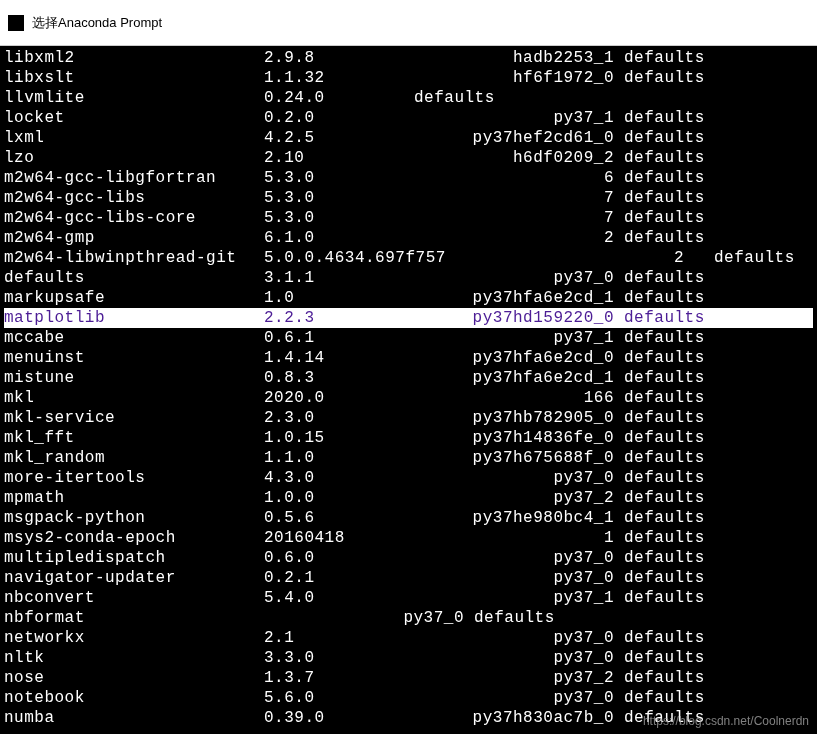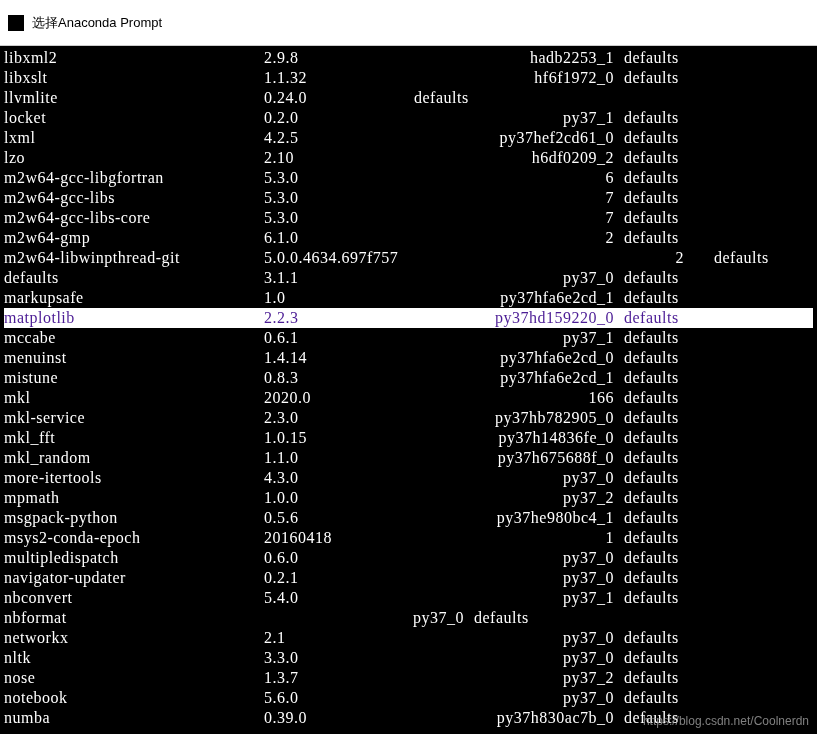--- a/index.html
+++ b/index.html
@@ -38,21 +38,20 @@
     .terminal {
       background: #000;
       padding: 2px 4px;
       font-family: 'SimSun', 'NSimSun', 'Courier New', monospace;
       line-height: 1.25;
       letter-spacing: 0.5px;
     }
     .row {
       display: flex;
       white-space: pre;
-      font-family: Liberation Serif, serif;
     }
     .row.selected {
       background: #fff;
       color: #4c1d95;
     }
     .col-name {
       width: 260px;
       flex-shrink: 0;
     }
     .col-version {

